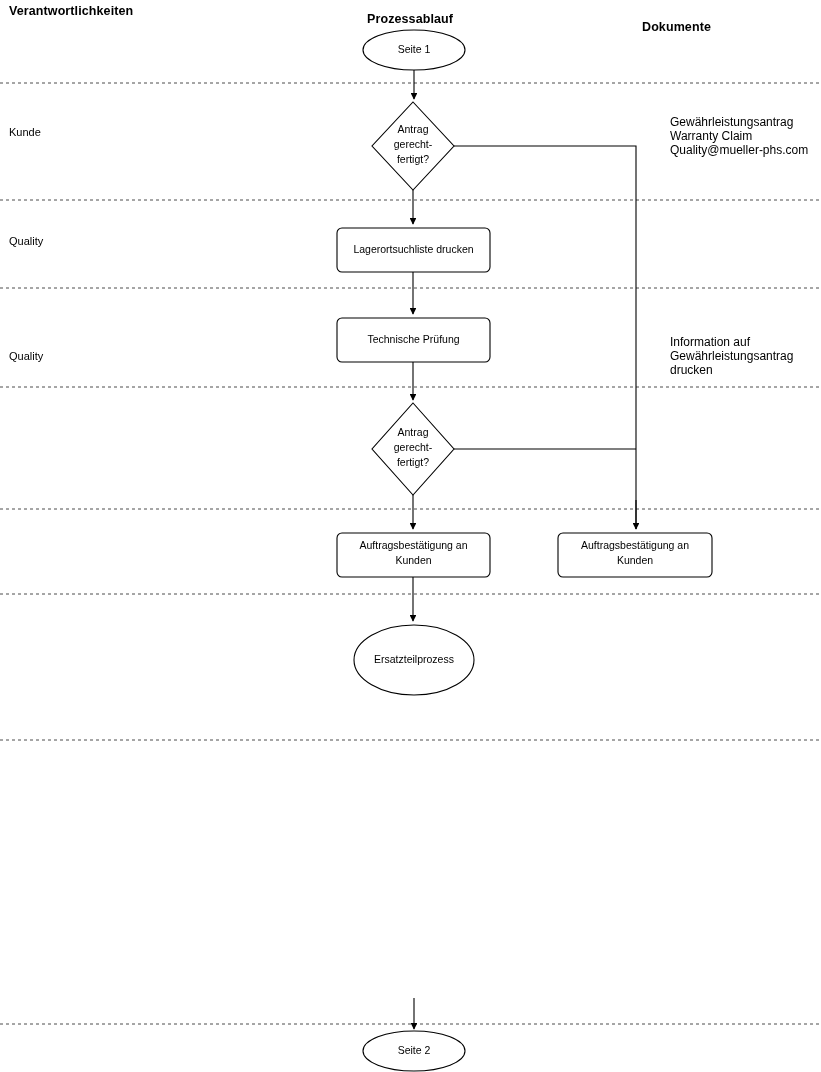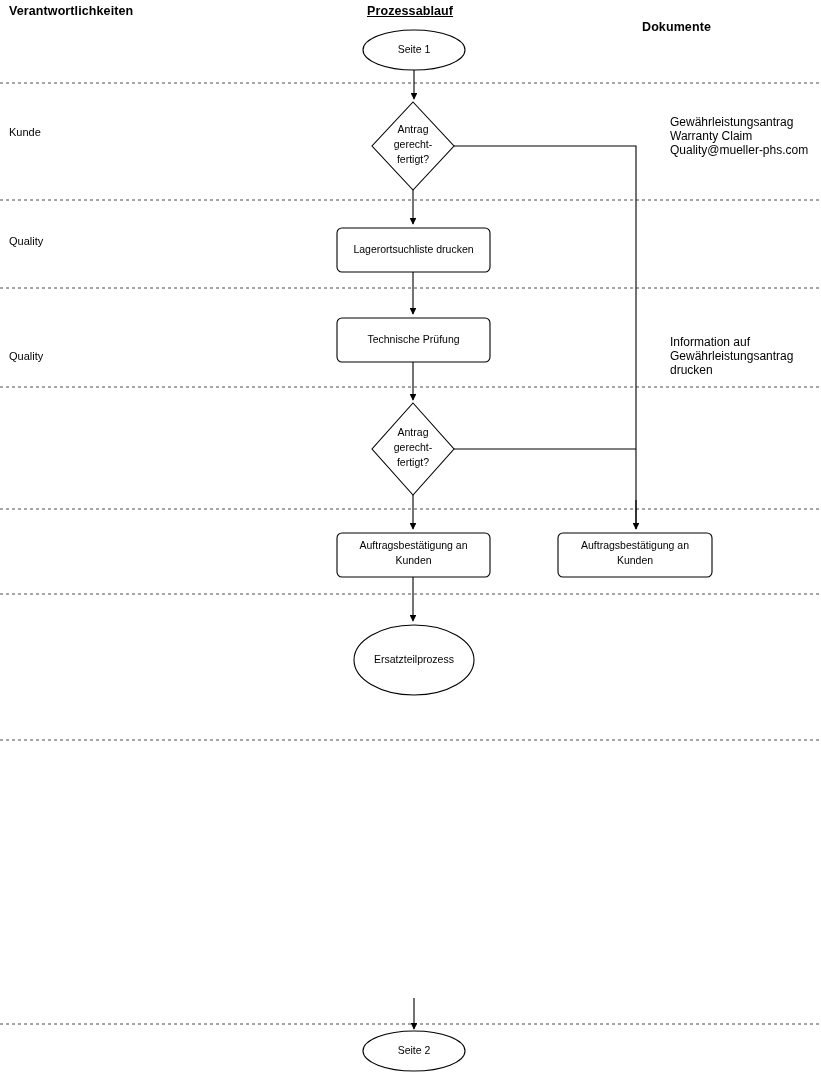--- a/index.html
+++ b/index.html
@@ -64,21 +64,21 @@
     stroke-dasharray: 3 3;
     fill: none;
   }
 </style>
 </head>
 <body>
 
 <div id="canvas">
 
   <div class="col-header" style="left:9px; top:4px;">Verantwortlichkeiten</div>
-  <div class="col-header" style="left:367px; top:4px;text-decoration:underline;">Prozessablauf</div>
+  <div class="col-header" style="left:367px; top:12px;">Prozessablauf</div>
   <div class="col-header" style="left:642px; top:20px;">Dokumente</div>
 
   <div class="lane-label" style="left:9px; top:126px;">Kunde</div>
   <div class="lane-label" style="left:9px; top:235px;">Quality</div>
   <div class="lane-label" style="left:9px; top:350px;">Quality</div>
 
   <div class="doc-note" style="left:670px; top:115px;">Gewährleistungsantrag
 Warranty Claim
 Quality@mueller-phs.com</div>
   <div class="doc-note" style="left:670px; top:335px;">Information auf

